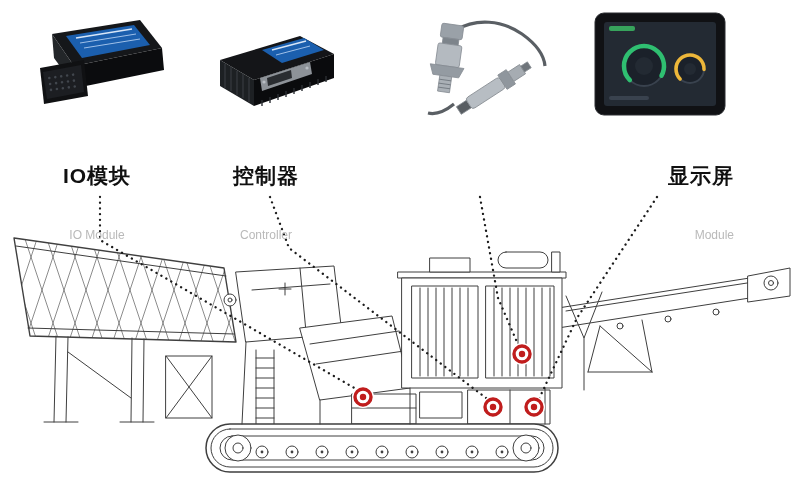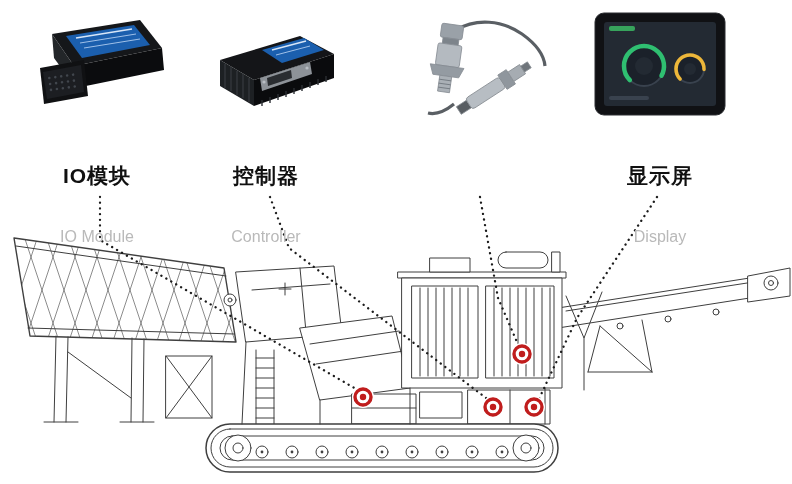--- a/index.html
+++ b/index.html
@@ -4,21 +4,21 @@
 <style>
   html,body{margin:0;padding:0;background:#ffffff;}
   .canvas{
     position:relative;width:792px;height:484px;background:#fff;overflow:hidden;
     font-family:"Liberation Sans","DejaVu Sans",sans-serif;
   }
   .bg-svg{position:absolute;left:0;top:0;width:792px;height:484px;}
   .component{position:absolute;display:flex;flex-direction:column;align-items:center;z-index:2;gap:36px;}
   .img-box{height:112px;display:flex;align-items:flex-end;justify-content:center;}
   .zh{font-size:21px;font-weight:bold;color:#101010;letter-spacing:1px;margin-top:6px;white-space:nowrap;}
-  .en{font-size:16px;color:#b9b9b9;margin-top:2px;white-space:nowrap;}
+  .en{font-size:12px;color:#b9b9b9;margin-top:2px;white-space:nowrap;}
 </style>
 </head>
 <body>
 
 <div class="canvas">
 
   <svg class="bg-svg" viewBox="0 0 792 484">
 
     <g stroke="#3f3f3f" stroke-width="1" fill="none" stroke-linejoin="round" stroke-linecap="round">
 
@@ -236,32 +236,32 @@
           <rect x="46" y="70" width="12" height="9" fill="#585d62"></rect>
           <rect x="58" y="68" width="40" height="13" rx="3" fill="#b7bdc3"></rect>
           <rect x="98" y="66" width="10" height="17" fill="#8f969d"></rect>
           <rect x="108" y="69" width="14" height="11" fill="#a6acb2"></rect>
           <rect x="122" y="71" width="8" height="7" fill="#6f757b"></rect>
         </g>
       </svg>
     </div>
   </div>
 
-  <div class="component" style="left:586px;top:8px;width:148px;">
+  <div class="component" style="left:586px;top:8px;width:148px;align-items:flex-end;">
     <div class="img-box">
       <svg width="148" height="112" viewBox="0 0 148 112">
         <rect x="9" y="5" width="130" height="102" rx="9" fill="#101114" stroke="#2a2c30"></rect>
         <rect x="18" y="14" width="112" height="84" rx="3" fill="#232a33"></rect>
         <rect x="23" y="18" width="26" height="5" rx="2" fill="#37a35c"></rect>
         <circle cx="58" cy="58" r="20" fill="#1b212a" stroke="#39424e" stroke-width="2"></circle>
         <circle cx="58" cy="58" r="20" fill="none" stroke="#2fbf71" stroke-width="4.5" stroke-dasharray="88 38" transform="rotate(135 58 58)" stroke-linecap="round"></circle>
         <circle cx="58" cy="58" r="9" fill="#232a33"></circle>
         <circle cx="104" cy="61" r="14" fill="#1b212a" stroke="#39424e" stroke-width="2"></circle>
         <circle cx="104" cy="61" r="14" fill="none" stroke="#edb73a" stroke-width="3.6" stroke-dasharray="55 33" transform="rotate(135 104 61)" stroke-linecap="round"></circle>
         <circle cx="104" cy="61" r="6" fill="#232a33"></circle>
         <rect x="23" y="88" width="40" height="4" rx="2" fill="#39424e"></rect>
       </svg>
     </div>
     <div class="zh">显示屏</div>
-    <div class="en">Display</div>
+    <div class="en">Module</div>
   </div>
 
 </div>
 
 </body></html>

